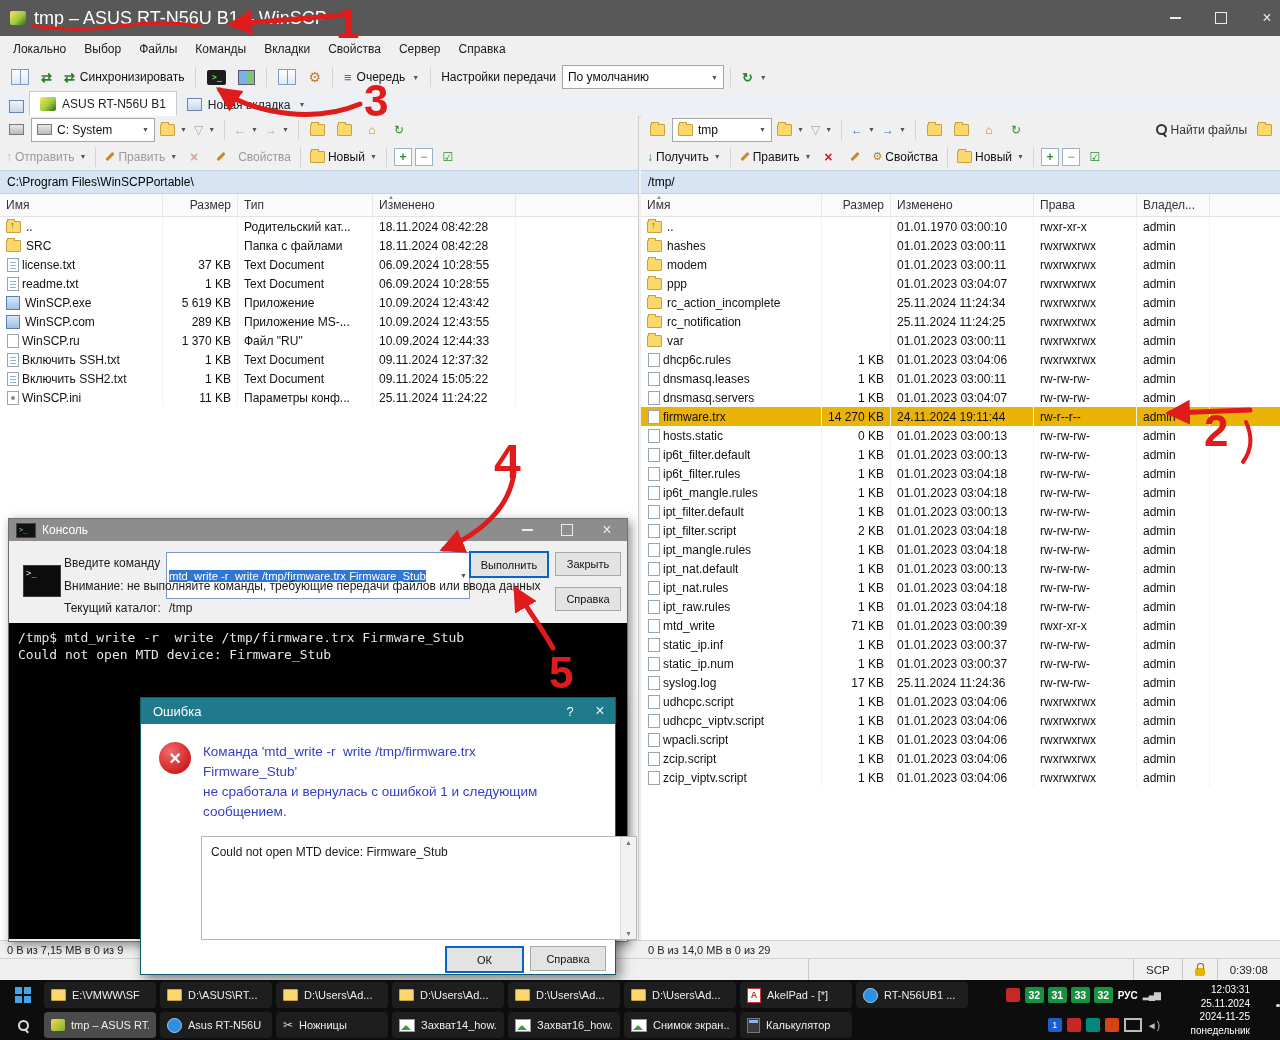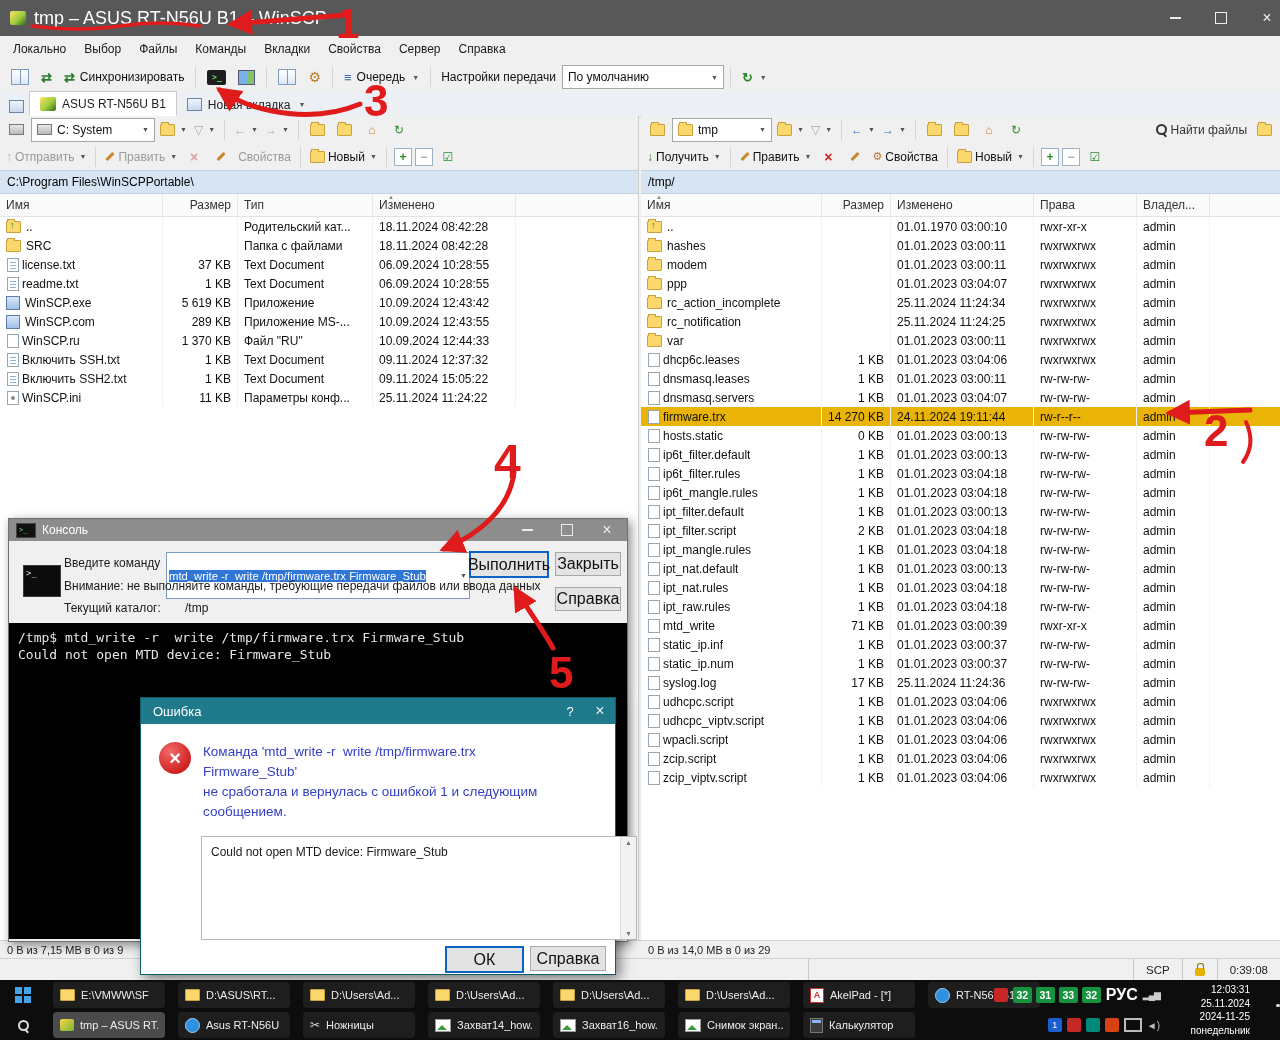--- a/index.html
+++ b/index.html
@@ -92,40 +92,40 @@
   #consoleWin{left:8px;top:518px;width:618px;height:422px;background:#f0f0f0;border:1px solid #6f6f6f;box-shadow:3px 3px 10px rgba(0,0,0,.45);z-index:20}
   #consoleTitle{height:22px;background:#8d8d8d;display:flex;align-items:center;padding-left:7px;gap:6px;color:#fff}
   .cwc{width:40px;height:22px;display:flex;align-items:center;justify-content:center;color:#f2f2f2}
   .term-ic{width:16px;height:13px;background:#111;border:1px solid #444;color:#7de07d;font-size:7px;display:flex;align-items:center;padding-left:2px;font-family:"DejaVu Sans Mono",monospace}
   #consoleBody{position:relative;height:398px}
   .clabel{position:absolute;font-size:12px;color:#1a1a1a;white-space:nowrap}
   .bigterm{position:absolute;left:14px;top:24px;width:32px;height:26px;background:#0c0c0c;border:1px solid #3c3c3c;color:#ddd;
      font-family:"DejaVu Sans Mono",monospace;font-size:9px;padding:2px}
   #cmdCombo{position:absolute;left:157px;top:11px;width:298px;height:21px;background:#fff;border:1px solid #7a9ac0;display:flex;align-items:center;padding:12px 2px}
   #cmdCombo .sel{background:#2f76d6;color:#fff;font-size:11.3px;white-space:pre;overflow:hidden}
-  .btn{background:#e3e3e3;border:1px solid #a8a8a8;display:flex;align-items:center;justify-content:center;font-size:16px;color:#111}
+  .btn{background:#e3e3e3;border:1px solid #a8a8a8;display:flex;align-items:center;justify-content:center;font-size:11px;color:#111}
   .btn.primary{border:2px solid #0a64c8}
   #termArea{position:absolute;left:0;right:0;top:82px;bottom:0;background:#000;padding:6px 9px;
      font-family:"DejaVu Sans Mono",monospace;font-size:13px;line-height:17px;color:#e4e4e4}
   .term-line{white-space:pre}
   
   #errWin{left:140px;top:697px;width:474px;height:276px;background:#fff;border:1px solid #0f5e68;box-shadow:4px 4px 12px rgba(0,0,0,.5);z-index:30}
   #errTitle{height:26px;background:#1f7a8c;color:#fff;display:flex;align-items:center;padding-left:12px;font-size:13px}
   .ewc{width:30px;height:26px;display:flex;align-items:center;justify-content:center;color:#fff;font-size:13px}
   #errBody{position:relative;height:250px}
   .err-ic{position:absolute;left:18px;top:18px;width:32px;height:32px;border-radius:50%;
      background:radial-gradient(circle at 35% 30%,#f26a6a,#cf2020 72%);color:#fff;display:flex;align-items:center;justify-content:center;
      font-size:20px;font-weight:bold}
   #errMsg{position:absolute;left:62px;top:18px;width:368px;color:#3440c4;font-size:13.5px;line-height:20px;white-space:pre-wrap}
   #errDetail{position:absolute;left:60px;top:112px;width:403px;height:86px;border:1px solid #b5b5b5;background:#fff;font-size:12px;color:#1a1a1a;padding:8px 22px 8px 9px}
   .dscroll{position:absolute;right:0;top:0;bottom:0;width:15px;background:#f2f2f2;border-left:1px solid #ddd;
      display:flex;flex-direction:column;justify-content:space-between;align-items:center;font-size:7px;color:#777;padding:2px 0}
   
   #taskbar{left:0;top:980px;width:1280px;height:60px;background:#0d0d0d;z-index:40;color:#fff}
-  .tbrow{position:absolute;left:0;height:30px;display:flex;align-items:center;gap:13px;padding-left:6px}
+  .tbrow{position:absolute;left:0;height:30px;display:flex;align-items:center;gap:4px;padding-left:6px}
   #tbrow1{top:0}#tbrow2{top:30px}
   .tb-sys{width:34px;height:26px;display:flex;align-items:center;justify-content:center;border-radius:4px;flex:0 0 auto}
   .winlogo{width:16px;height:16px;display:grid;grid-template-columns:7px 7px;grid-template-rows:7px 7px;gap:2px}
   .winlogo i{background:#41a5ee}
   .tb-app{display:flex;align-items:center;gap:6px;height:26px;padding:0 7px;background:#1e1e1e;border-radius:4px;color:#ededed;font-size:11px;width:98px;overflow:hidden;white-space:nowrap;flex:0 0 auto}
   .tb-app.active{background:#4b4b4b}
   .tb-label{overflow:hidden}
   .ti{flex:0 0 auto;position:relative;display:inline-flex;align-items:center;justify-content:center}
   .ti-folder{width:13px;height:10px;background:#fbd86e;border:1px solid #c9a23c;border-radius:1px}
   .ti-globe{width:13px;height:13px;border-radius:50%;background:#2f8fe0;border:1px solid #9cd0f0}
@@ -133,21 +133,21 @@
   .ti-img::after{content:'';position:absolute;left:1px;bottom:1px;border-left:5px solid transparent;border-right:5px solid transparent;border-bottom:5px solid #3c9a3c}
   .ti-calc{width:11px;height:13px;background:#3c3c3c;border:1px solid #777}
   .ti-calc::after{content:'';position:absolute;top:1px;left:1px;right:1px;height:3px;background:#8ab4f8}
   .ti-scissors{color:#ddd;font-size:12px}
   .ti-akel{width:12px;height:13px;background:#fff;border:1px solid #c33;color:#c33;font-size:9px;font-weight:bold}
   .ti-winscp{width:14px;height:12px;border-radius:2px;background:linear-gradient(135deg,#f7d64a,#7cb52f)}
   #tray1{position:absolute;top:0;right:120px;height:30px;display:flex;align-items:center;gap:5px}
   #tray2{position:absolute;top:30px;right:120px;height:30px;display:flex;align-items:center;gap:5px}
   .badge{min-width:17px;height:16px;background:#17923f;color:#fff;font-size:10.5px;font-weight:bold;display:flex;align-items:center;justify-content:center;border-radius:2px;padding:0 1px}
   .sq{width:14px;height:14px;border-radius:2px;display:flex;align-items:center;justify-content:center;font-size:9px;color:#fff}
-  .lang{color:#fff;font-size:16px;font-weight:bold}
+  .lang{color:#fff;font-size:10px;font-weight:bold}
   .bars{font-size:9px;color:#ccc;letter-spacing:-1px}
   #clock{position:absolute;right:30px;top:3px;width:88px;text-align:right;color:#fff;font-size:10px;line-height:13.5px}
   .bellw{position:absolute;right:8px;top:24px}
   .bell{width:12px;height:10px;background:#ddd;border-radius:6px 6px 2px 2px;position:relative}
   .bell::after{content:'';position:absolute;left:4px;bottom:-3px;width:4px;height:3px;background:#ddd;border-radius:2px}
   .mon{width:14px;height:10px;border:2px solid #bbb}
   .spk{color:#bbb;font-size:10px}
   
   #anno{position:absolute;left:0;top:0;width:1280px;height:1040px;z-index:60;pointer-events:none}
   #anno text{font-family:"Liberation Sans",sans-serif;font-weight:bold;fill:#e01b1b}
@@ -602,21 +602,21 @@
         </div>
         <div class="cell c-rsize num"></div>
         <div class="cell c-rmod">01.01.2023 03:00:11</div>
         <div class="cell c-rrights">rwxrwxrwx</div>
         <div class="cell c-rowner">admin</div>
         <div class="cell c-fill"></div>
       </div>
       <div class="frow">
         <div class="cell c-rname">
           <span class="ficon ic-file"></span>
-          <span class="fname">dhcp6c.leases</span>
+          <span class="fname">dhcp6c.rules</span>
         </div>
         <div class="cell c-rsize num">1 KB</div>
         <div class="cell c-rmod">01.01.2023 03:04:06</div>
         <div class="cell c-rrights">rwxrwxrwx</div>
         <div class="cell c-rowner">admin</div>
         <div class="cell c-fill"></div>
       </div>
       <div class="frow">
         <div class="cell c-rname">
           <span class="ficon ic-file"></span>
@@ -909,21 +909,21 @@
         <span>Выполнить</span>
       </div>
     <div class="btn abs" style="left:546px;top:11px;width:64px;height:22px">
         <span>Закрыть</span>
       </div>
     <span class="clabel" style="left:55px;top:38px">Внимание: не выполняйте команды, требующие передачи файлов или ввода данных</span>
     <div class="btn abs" style="left:546px;top:46px;width:64px;height:22px">
         <span>Справка</span>
       </div>
     <span class="clabel" style="left:55px;top:60px">Текущий каталог:</span>
-    <span class="clabel" style="left:176px;top:60px">/tmp</span>
+    <span class="clabel" style="left:160px;top:60px">/tmp</span>
     <div id="termArea">
         <div class="term-line">/tmp$ mtd_write -r  write /tmp/firmware.trx Firmware_Stub</div>
         <div class="term-line">Could not open MTD device: Firmware_Stub</div>
       </div>
   </div>
 </div>
 
 <div class="abs" id="errWin">
   <div id="errTitle">
     <span>Ошибка</span>

